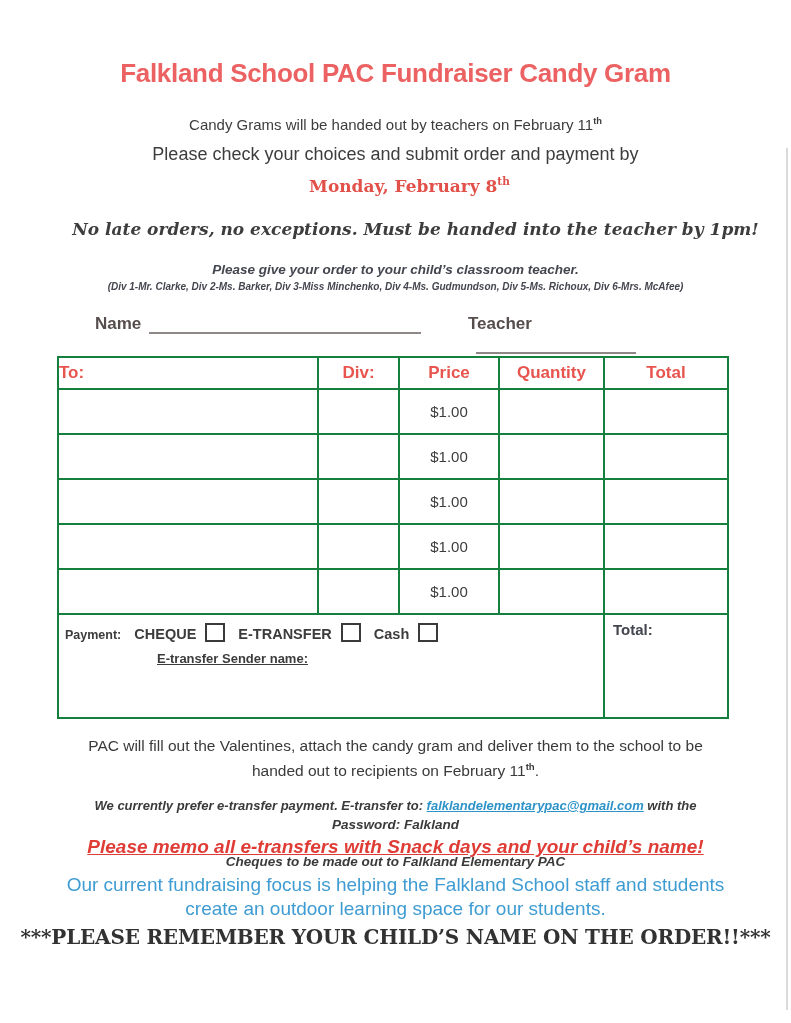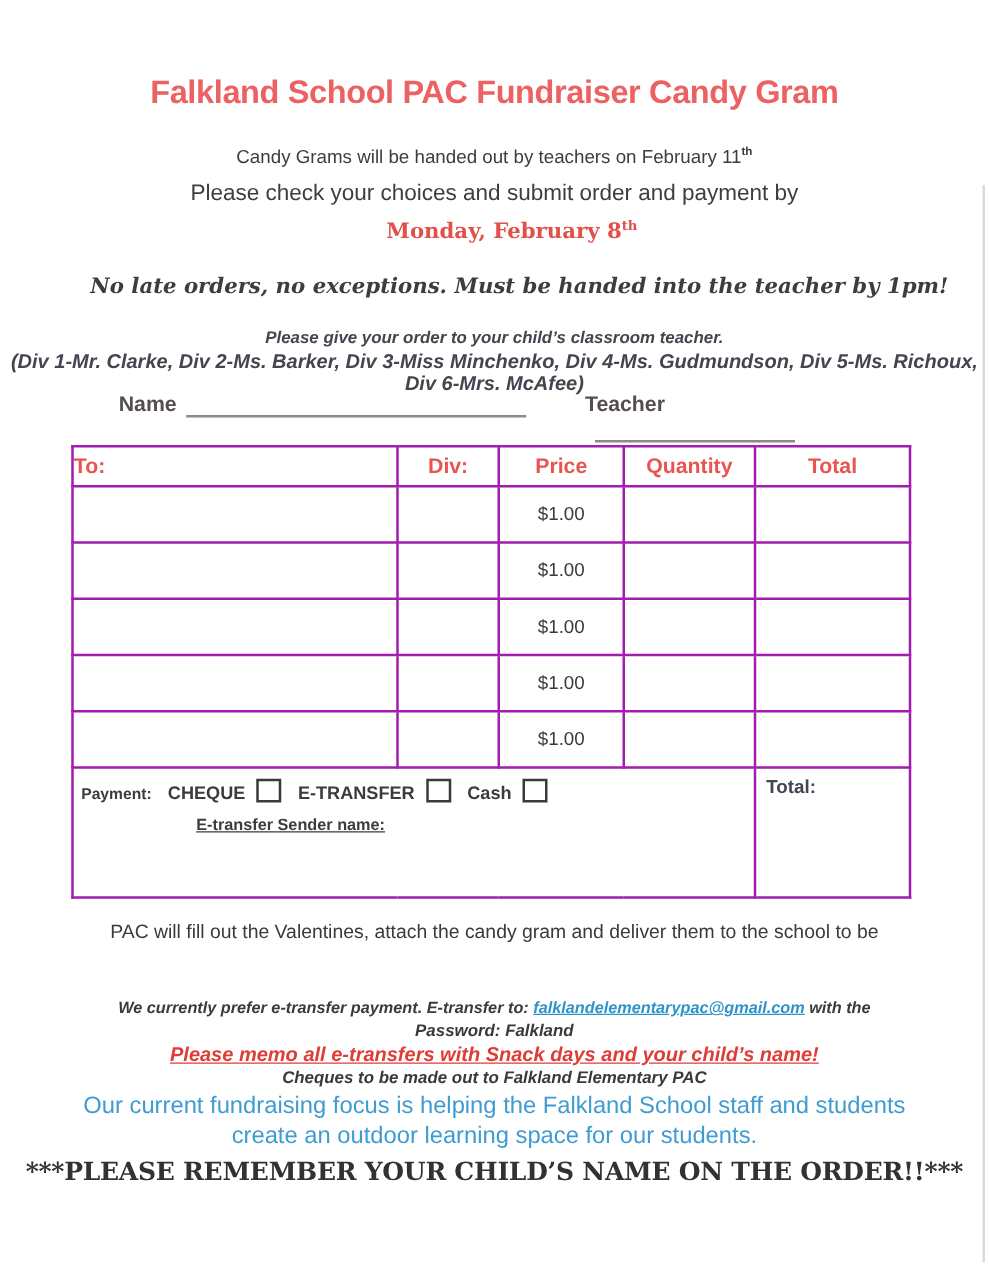--- a/index.html
+++ b/index.html
@@ -7,48 +7,48 @@
         font-family:"Liberation Sans",sans-serif;color:#3d3b3c;}
   .abs{position:absolute;left:0;right:0;text-align:center;}
   .scan-edge{position:absolute;right:3px;top:148px;height:862px;width:2px;background:#dadada;}
 
   .title{top:58px;font-size:26px;font-weight:700;letter-spacing:-0.3px;color:#ec6161;}
   .sub1{top:116px;font-size:15px;color:#3d3d3d;}
   .sub2{top:144px;font-size:18px;color:#3d3d3d;}
   .deadline{top:175px;font-family:"DejaVu Serif",serif;font-size:17px;font-weight:700;color:#e2504a;padding-left:28px;}
   .late{top:219px;font-family:"DejaVu Serif",serif;font-size:17px;font-weight:700;font-style:italic;color:#3d3d3d;padding-left:40px;}
   .give{top:262px;font-size:13.5px;font-weight:700;font-style:italic;color:#44464f;}
-  .divlist{top:281px;font-size:16px;font-weight:700;font-style:italic;color:#44464f;}
+  .divlist{top:281px;font-size:10px;font-weight:700;font-style:italic;color:#44464f;}
 
   .name-row{position:absolute;top:314px;left:0;width:640px;height:28px;font-size:17px;font-weight:600;color:#564e4c;}
   .name-group{position:absolute;left:95px;}
   .teacher-group{position:absolute;left:468px;}
   .blank{display:inline-block;border-bottom:2px solid #8f8886;height:18px;vertical-align:bottom;margin-left:8px;}
   .blank-name{width:272px;}
   .blank-teacher{width:160px;}
 
   table.order{position:absolute;top:356px;left:57px;width:670px;border-collapse:collapse;table-layout:fixed;}
-  table.order td,table.order th{border:2px solid #a21caf;padding:0;}
+  table.order td,table.order th{border:2px solid #15803d;padding:0;}
   th.hdr{color:#e8544e;font-size:17px;font-weight:700;height:30px;text-align:center;}
   th.hdr-to{text-align:left;padding-left:8px;}
   tr.data-row td{height:43px;}
   td.price{font-size:15px;color:#3d3b3c;text-align:center;}
   td.payment-cell{height:94px;vertical-align:top;padding:8px 0 0 6px !important;}
   td.total-cell{vertical-align:top;padding:6px 0 0 8px !important;font-size:15px;font-weight:700;color:#44464f;}
   .pay-label{font-size:12.5px;font-weight:600;color:#3d3b3c;}
   .pay-opt{font-size:14.5px;font-weight:700;color:#3d3b3c;margin-left:13px;}
   .pay-opt:first-of-type{margin-left:40px;}
   .chk{display:inline-block;width:16px;height:15px;border:2px solid #3b3939;background:#fff;vertical-align:-3px;margin-left:9px;}
   .sender-line{margin-top:8px;margin-left:92px;font-size:13px;font-weight:700;text-decoration:underline;color:#3d3b3c;}
 
   .pac{top:735px;font-size:15.5px;line-height:21px;color:#3a3a3a;}
   .etr{top:798px;font-size:13px;font-weight:700;font-style:italic;color:#3a3a3a;}
   .etr a{color:#2e93c8;text-decoration:underline;}
   .pwd{top:817px;font-size:13.5px;font-weight:700;font-style:italic;color:#3a3a3a;}
-  .memo{top:836px;font-size:16px;font-weight:700;font-style:italic;color:#e03c36;text-decoration:underline;}
+  .memo{top:836px;font-size:19px;font-weight:700;font-style:italic;color:#e03c36;text-decoration:underline;}
   .cheq{top:854px;font-size:13.5px;font-weight:700;font-style:italic;color:#3a3a3a;}
   .blue1{top:874px;font-size:19px;color:#3f9cd3;}
   .blue2{top:898px;font-size:19px;color:#3f9cd3;}
   .reminder{top:925px;font-family:"DejaVu Serif",serif;font-size:20px;font-weight:700;color:#333233;letter-spacing:-0.2px;}
   sup{font-size:62%;font-weight:bold;}
 </style>
 </head>
 <body>
 
 <div class="page">
@@ -135,20 +135,21 @@
         </div>
         <div class="sender-line">E-transfer Sender name:</div>
       </td>
       <td class="total-cell">Total:</td>
     </tr>
   </tbody>
     </table>
 
   <div class="abs pac">
     <div>PAC will fill out the Valentines, attach the candy gram and deliver them to the school to be</div>
+    <div><span>handed out to recipients on February 11</span><sup>th</sup><span>.</span></div>
   </div>
 
   <div class="abs etr"><span>We currently prefer e-transfer payment. E-transfer to: </span><a href="#">falklandelementarypac@gmail.com</a><span> with the</span></div>
 
   <div class="abs pwd">Password: Falkland</div>
 
   <div class="abs memo">Please memo all e-transfers with Snack days and your child’s name!</div>
 
   <div class="abs cheq">Cheques to be made out to Falkland Elementary PAC</div>
 

